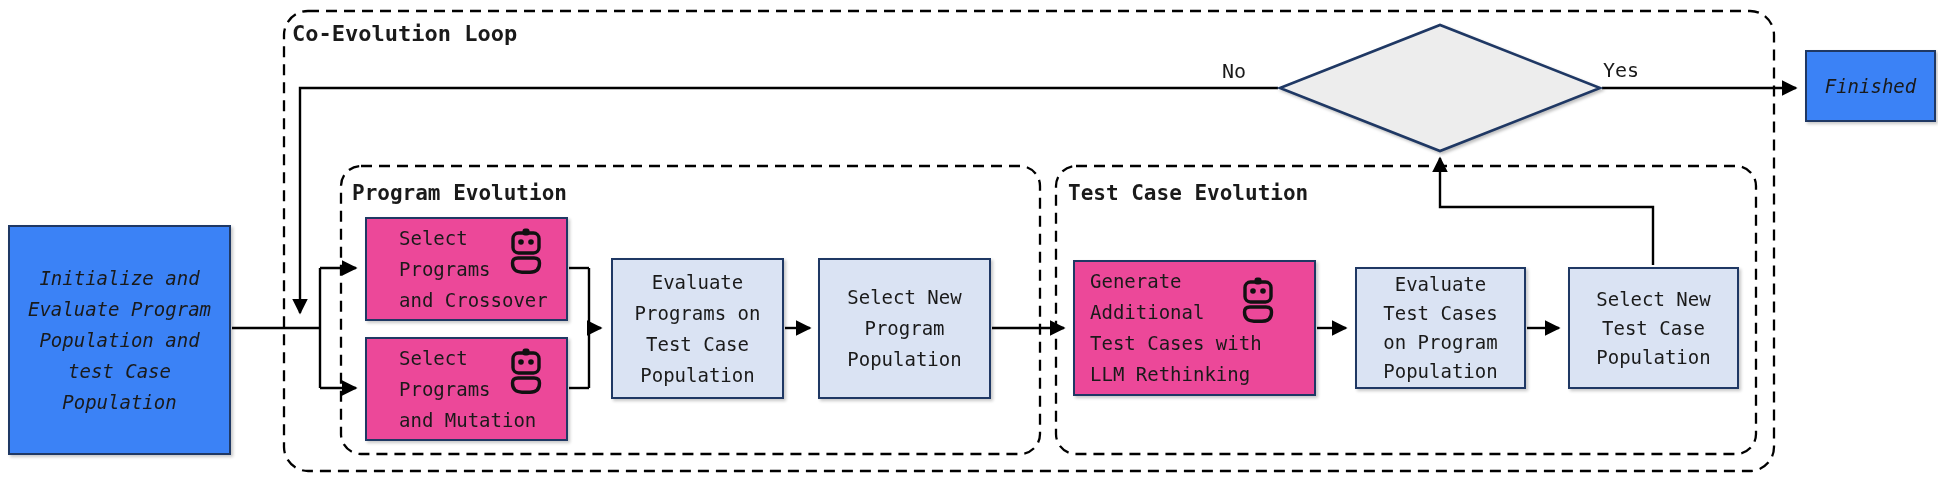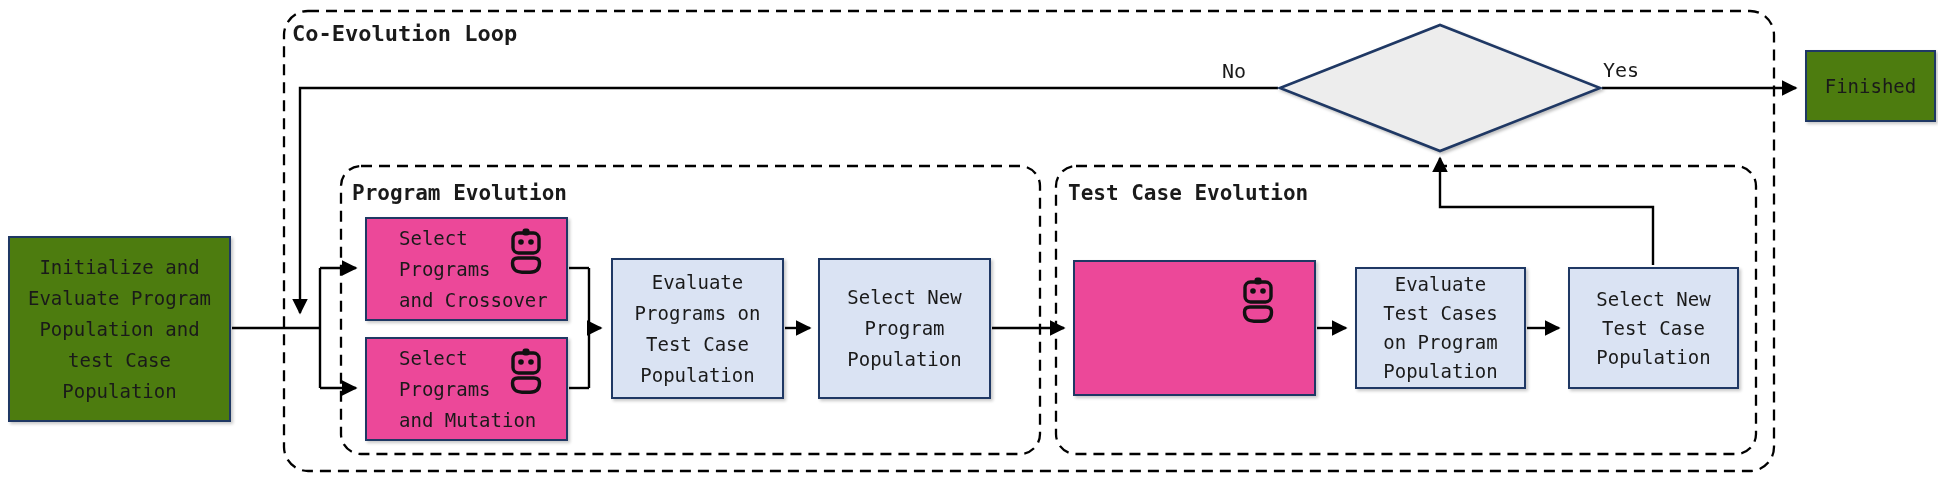--- a/index.html
+++ b/index.html
@@ -31,21 +31,21 @@
     align-items: center;
     justify-content: center;
     text-align: center;
     white-space: pre-line;
     font-size: 19px;
     line-height: 31px;
     box-shadow: 2px 2px 3px rgba(0,0,0,0.22);
   }
   .node-llm { background: #ec4899; justify-content: flex-start; text-align: left; }
   .node-proc { background: #dae3f3; }
-  .node-term { background: #4d7c0f; }
+  .node-term { background: #3b82f6; font-style: italic; }
   .lh29 { line-height: 29px; }
   .robot {
     position: absolute;
     width: 36px; height: 46px;
   }
   .section-title {
     position: absolute;
     font-weight: 700;
     font-size: 21px;
     white-space: nowrap;
@@ -98,21 +98,21 @@
     <path class="connector" d="M1278 88 H300 V313" marker-end="url(#arrow)"></path>
     <path class="connector" d="M1602 88 H1796" marker-end="url(#arrow)"></path>
 
     <polygon class="diamond" points="1280,88 1440,25 1600,88 1440,151"></polygon>
   </svg>
 
   <div class="section-title loop-title" style="left:292px; top:21px;">Co-Evolution Loop</div>
   <div class="section-title" style="left:1068px; top:181px;">Test Case Evolution</div>
   <div class="section-title" style="left:352px; top:181px;">Program Evolution</div>
 
-  <div class="node node-term" style="left:8px; top:236px; width:223px; height:186px;">
+  <div class="node node-term" style="left:8px; top:225px; width:223px; height:230px;">
     <span>Initialize and
 Evaluate Program
 Population and
 test Case
 Population</span>
   </div>
 
   <div class="node node-llm" style="left:365px; top:217px; width:203px; height:104px; padding-left:32px;">
     <span>Select
 Programs
@@ -146,20 +146,24 @@
 Population</span>
   </div>
 
   <div class="node node-proc" style="left:818px; top:258px; width:173px; height:141px;">
     <span>Select New
 Program
 Population</span>
   </div>
 
   <div class="node node-llm" style="left:1073px; top:260px; width:243px; height:136px; padding-left:15px;">
+    <span>Generate
+Additional
+Test Cases with
+LLM Rethinking</span>
     <svg class="robot" style="right:38px; top:15px; position:absolute;" viewBox="0 0 36 46">
       <rect x="14.5" y="0.5" width="7" height="7" rx="2.5" fill="#111"></rect>
       <rect x="5" y="5" width="26" height="20" rx="5.5" fill="none" stroke="#111" stroke-width="3.4"></rect>
       <circle cx="13" cy="14" r="2.8" fill="#111"></circle>
       <circle cx="23" cy="14" r="2.8" fill="#111"></circle>
       <path d="M10 30 H26 Q31.5 30 31.5 35 Q31.5 44.2 22 44.2 H14 Q4.5 44.2 4.5 35 Q4.5 30 10 30 Z" fill="none" stroke="#111" stroke-width="3.4"></path>
     </svg>
   </div>
 
   <div class="node node-proc lh29" style="left:1355px; top:267px; width:171px; height:122px;">

